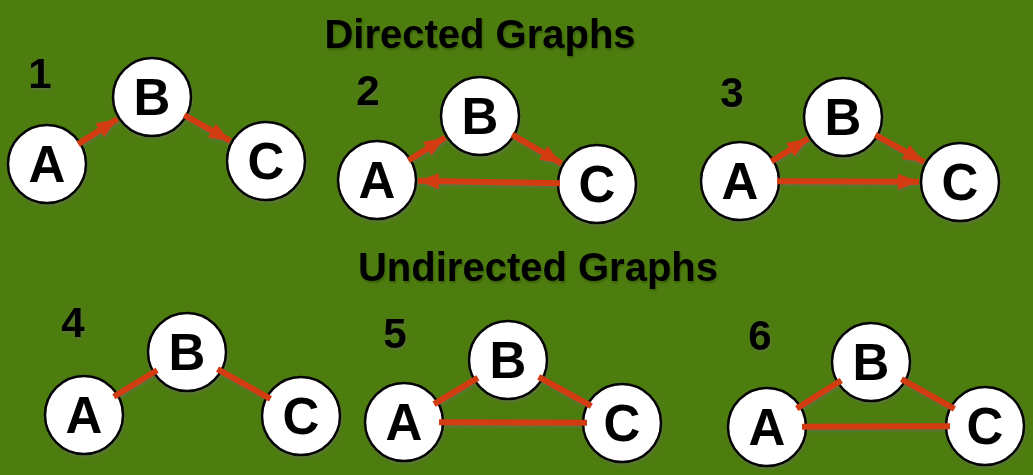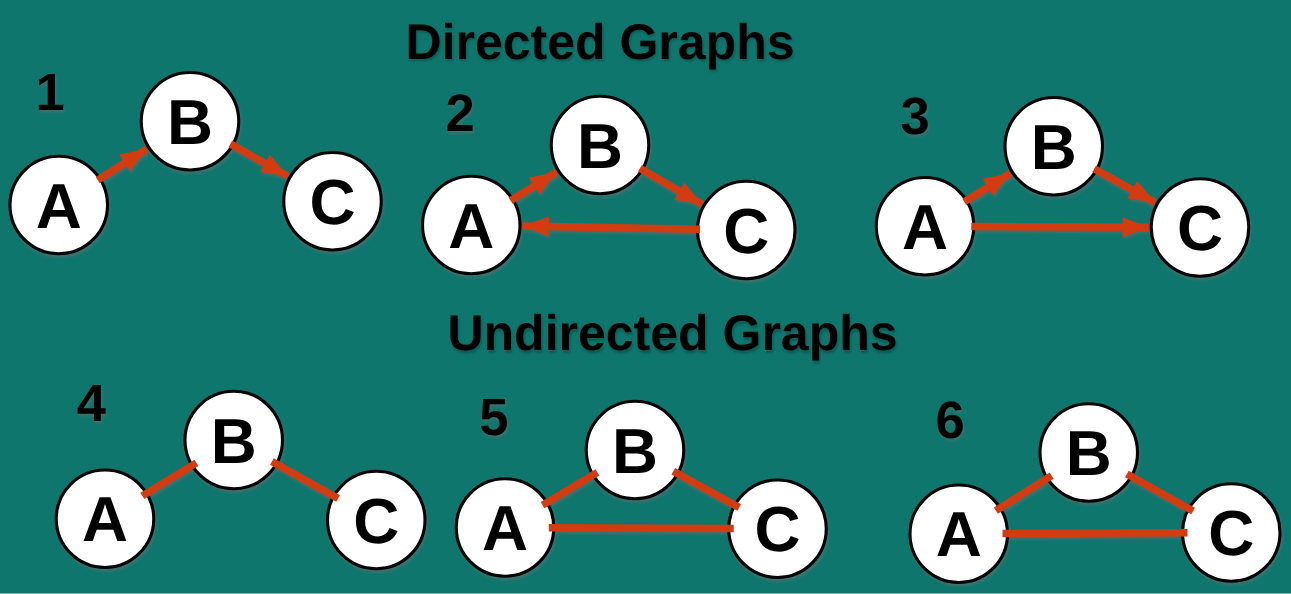--- a/index.html
+++ b/index.html
@@ -1,17 +1,17 @@
 <!DOCTYPE html>
 <html><head>
 <meta charset="utf-8">
 <style>
   html,body{margin:0;padding:0;background:#ffffff;}
   .canvas{
-    position:relative;width:1033px;height:475px;background:#0f766e;
+    position:relative;width:1033px;height:475px;background:#4d7c0f;
     font-family:"Liberation Sans",sans-serif;overflow:hidden;
   }
   .section-title{
     position:absolute;transform:translateX(-50%);
     font-size:40px;font-weight:bold;color:#000;white-space:nowrap;
     text-shadow:1px 2px 2px rgba(0,0,0,0.22);
   }
   #title-directed{left:480px;top:12px;}
   #title-undirected{left:538px;top:245px;}
   svg.diagram{

